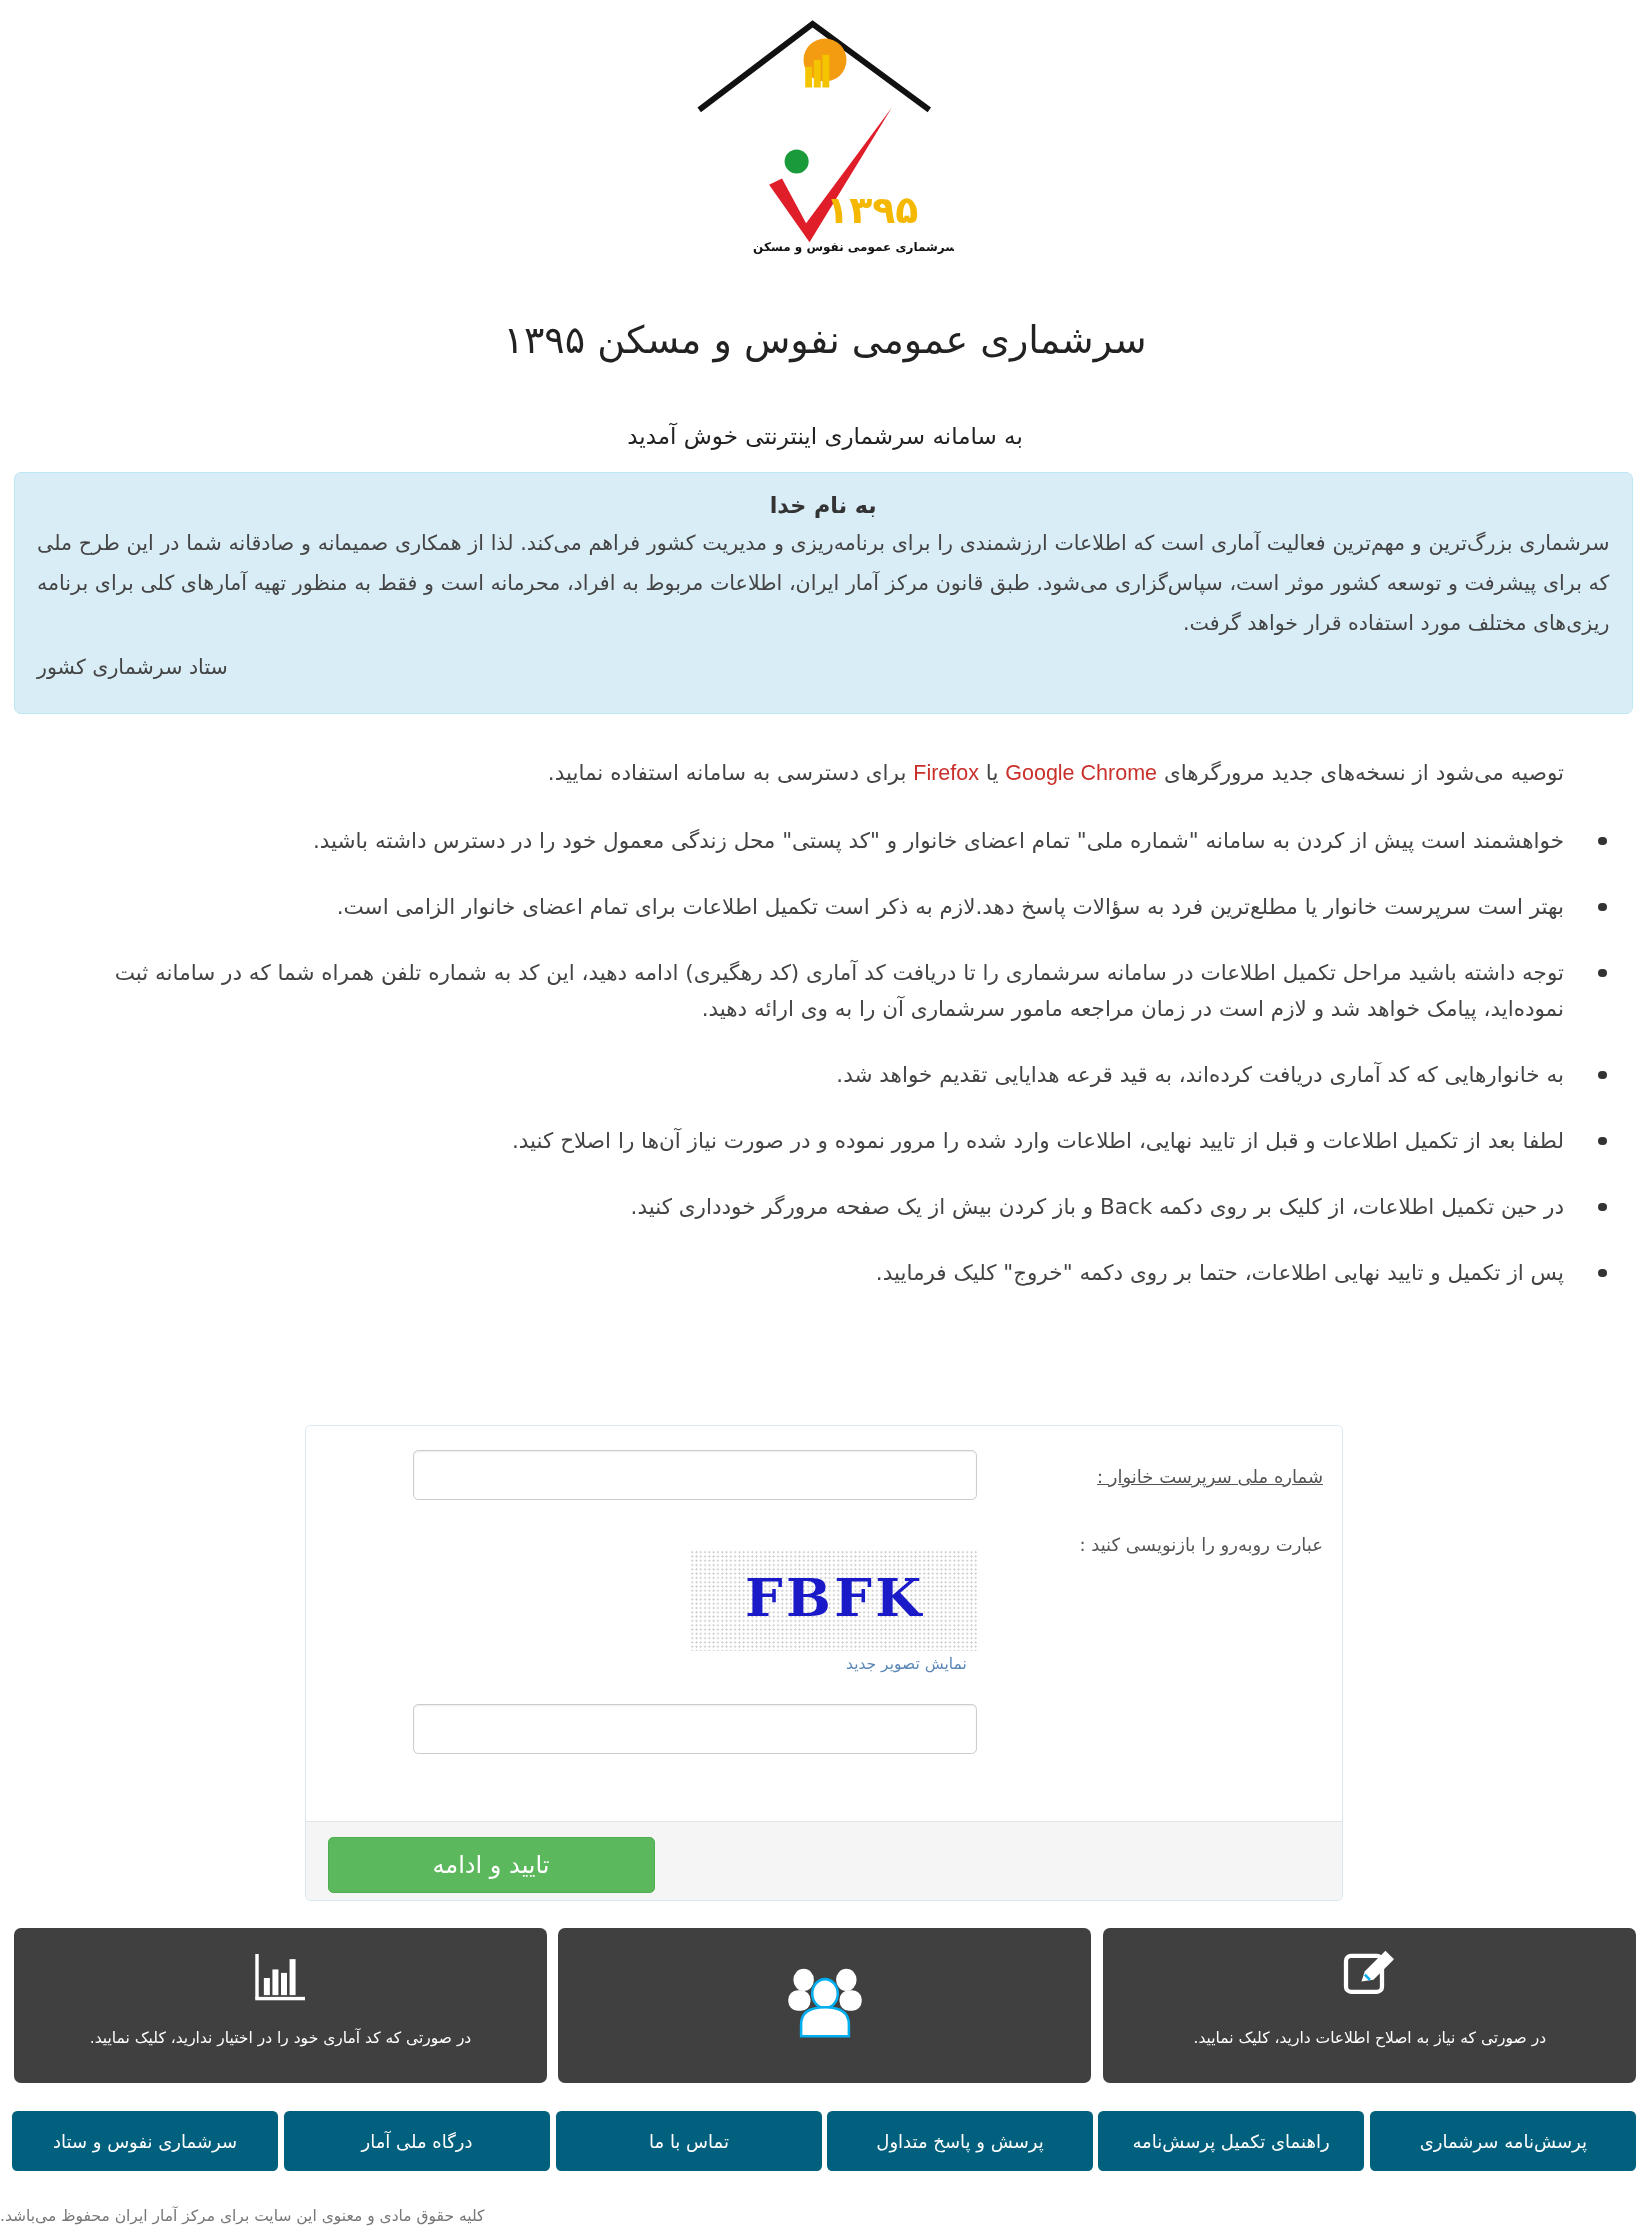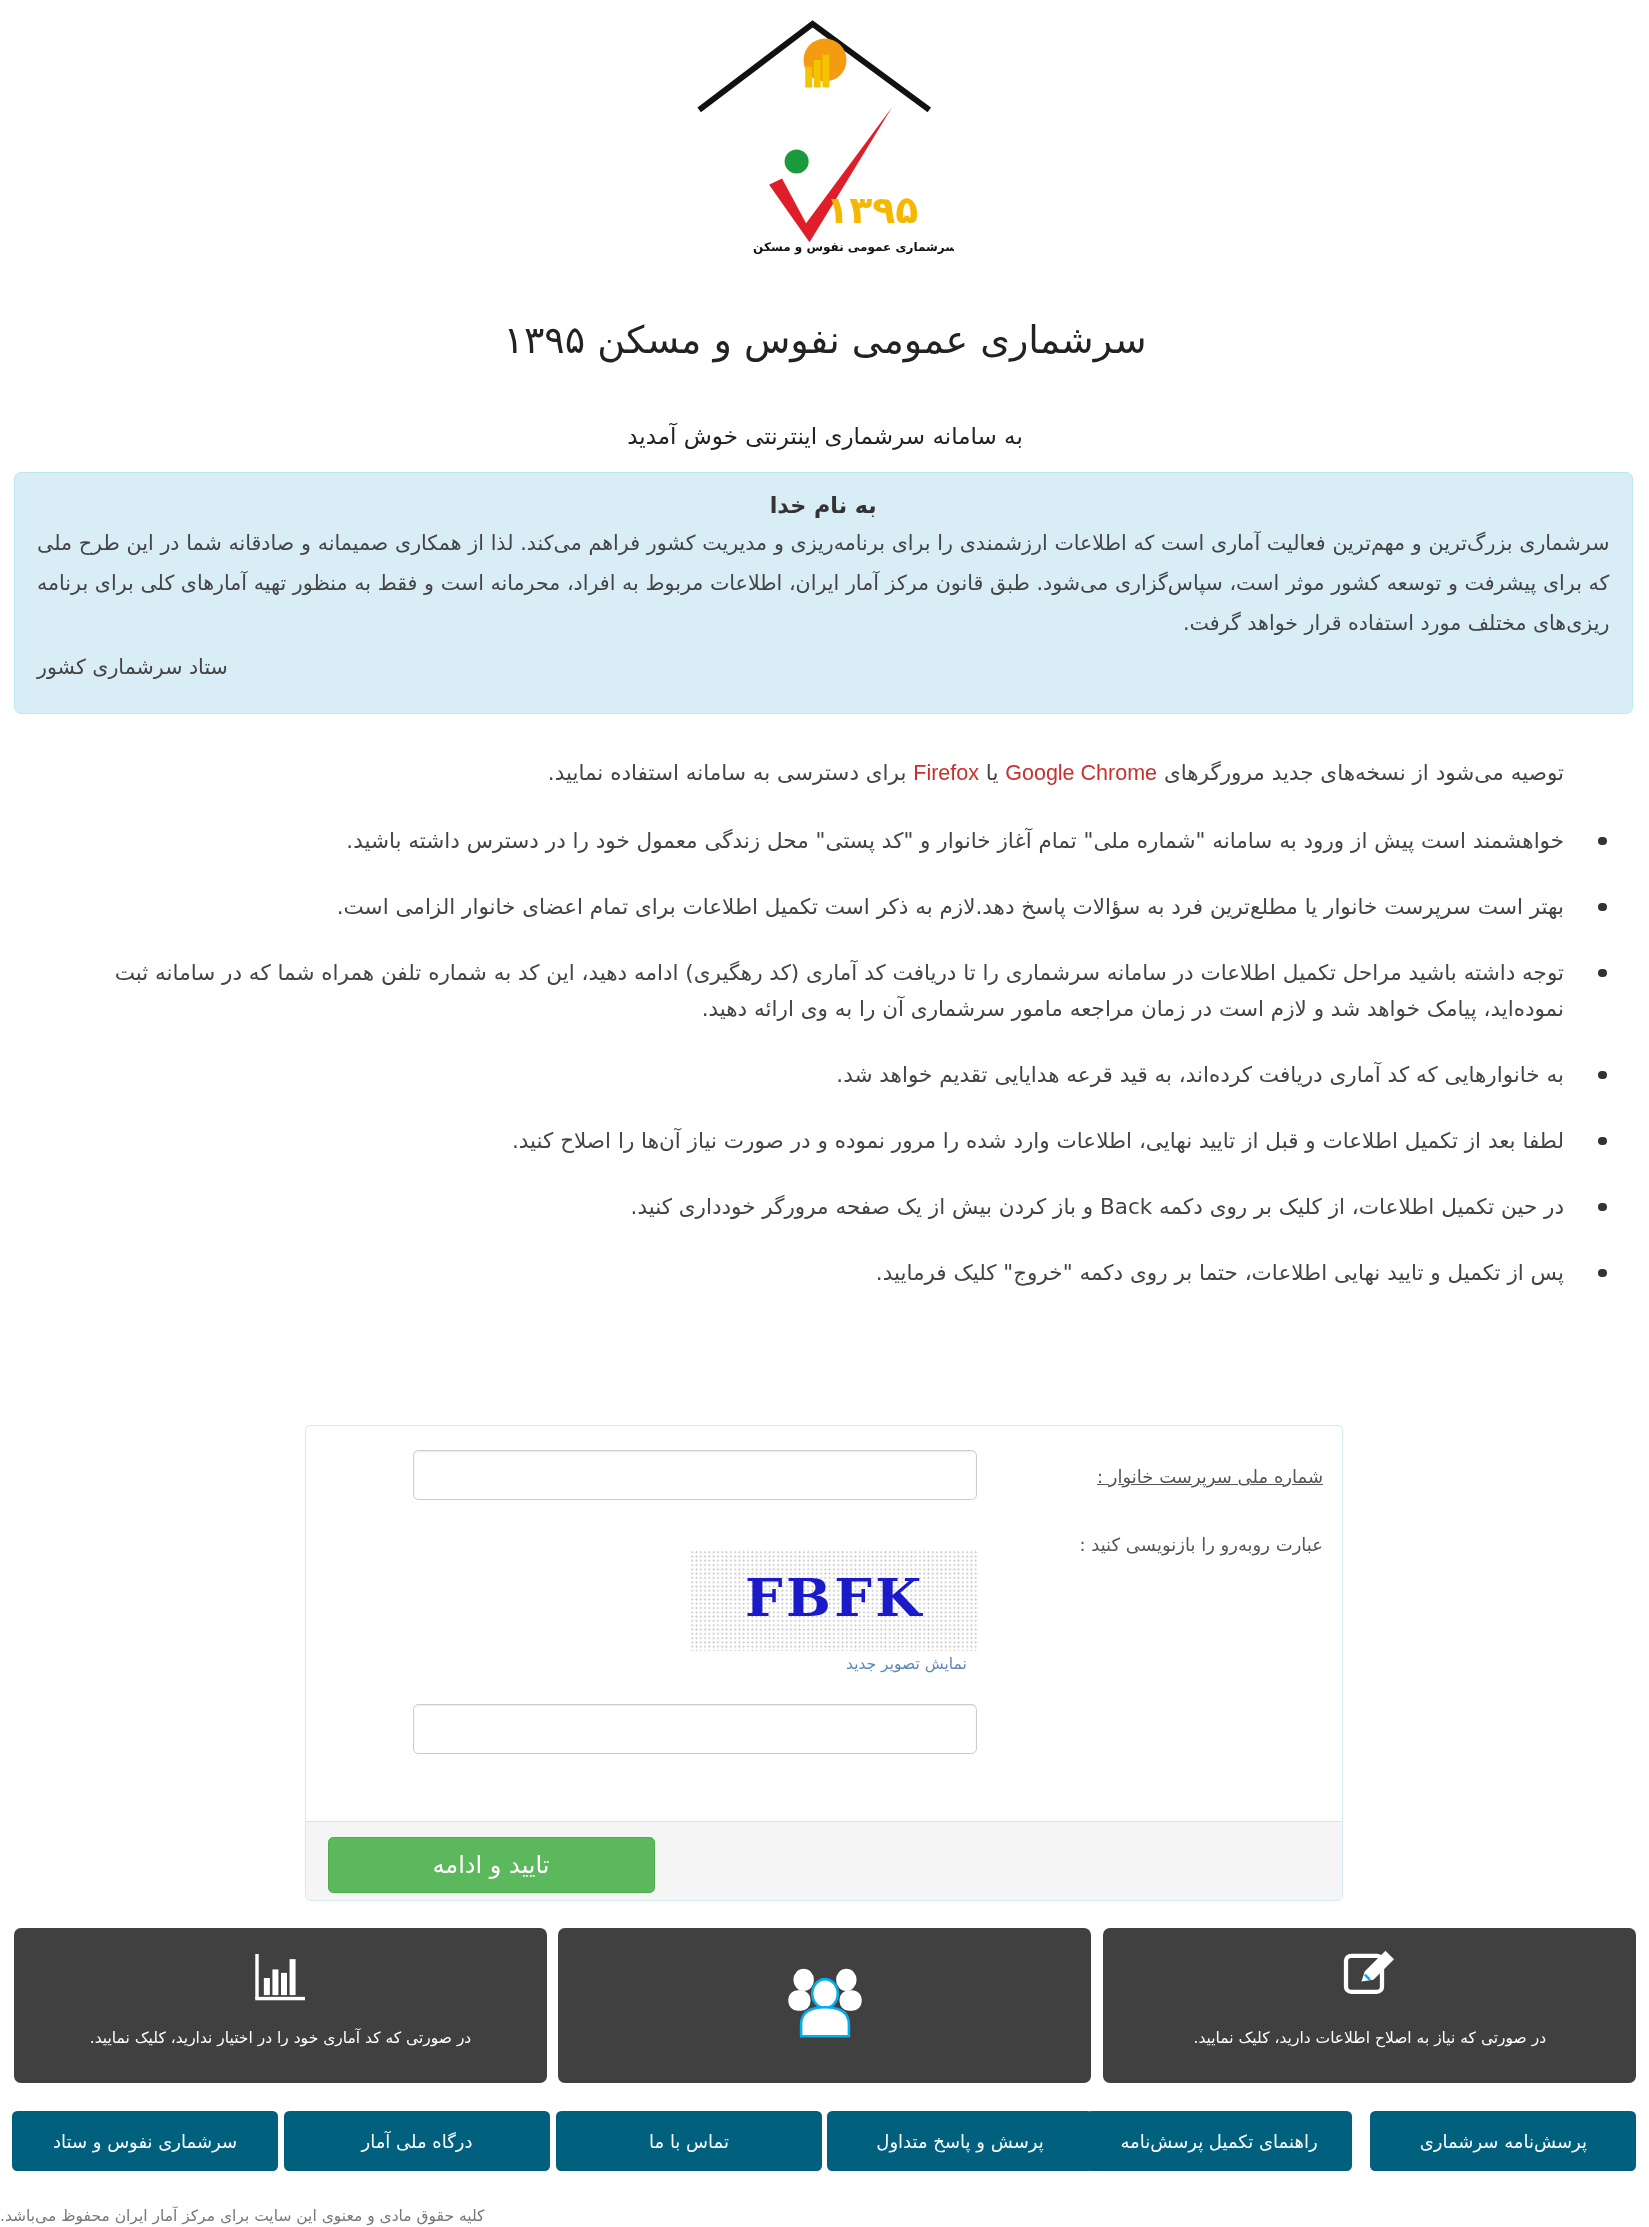--- a/index.html
+++ b/index.html
@@ -124,21 +124,21 @@
 
 <div class="browser-note">
   <span>توصیه می‌شود از نسخه‌های جدید مرورگرهای</span>
   <span class="hl">Google Chrome</span>
   <span>یا</span>
   <span class="hl">Firefox</span>
   <span>برای دسترسی به سامانه استفاده نمایید.</span>
 </div>
 
 <ul class="tips">
-  <li>خواهشمند است پیش از ورود به سامانه "شماره ملی" تمام آغاز خانوار و "کد پستی" محل زندگی معمول خود را در دسترس داشته باشید.</li>
+  <li>خواهشمند است پیش از کردن به سامانه "شماره ملی" تمام اعضای خانوار و "کد پستی" محل زندگی معمول خود را در دسترس داشته باشید.</li>
   <li>بهتر است سرپرست خانوار یا مطلع‌ترین فرد به سؤالات پاسخ دهد.لازم به ذکر است تکمیل اطلاعات برای تمام اعضای خانوار الزامی است.</li>
   <li>توجه داشته باشید مراحل تکمیل اطلاعات در سامانه سرشماری را تا دریافت کد آماری (کد رهگیری) ادامه دهید، این کد به شماره تلفن همراه شما که در سامانه ثبت نموده‌اید، پیامک خواهد شد و لازم است در زمان مراجعه مامور سرشماری آن را به وی ارائه دهید.</li>
   <li>به خانوارهایی که کد آماری دریافت کرده‌اند، به قید قرعه هدایایی تقدیم خواهد شد.</li>
   <li>لطفا بعد از تکمیل اطلاعات و قبل از تایید نهایی، اطلاعات وارد شده را مرور نموده و در صورت نیاز آن‌ها را اصلاح کنید.</li>
   <li>در حین تکمیل اطلاعات، از کلیک بر روی دکمه Back و باز کردن بیش از یک صفحه مرورگر خودداری کنید.</li>
   <li>پس از تکمیل و تایید نهایی اطلاعات، حتما بر روی دکمه "خروج" کلیک فرمایید.</li>
 </ul>
 
 <div class="form-panel">
   <label class="form-label" style="top:40px;text-decoration:underline;">شماره ملی سرپرست خانوار :</label>
@@ -182,20 +182,20 @@
     <rect x="0" y="50" width="58" height="4" fill="#fff"></rect>
     <rect x="10" y="28" width="7" height="20" fill="#fff"></rect>
     <rect x="20" y="18" width="7" height="30" fill="#fff"></rect>
     <rect x="30" y="22" width="7" height="26" fill="#fff"></rect>
     <rect x="40" y="6" width="7" height="42" fill="#fff"></rect>
   </svg>
   <div class="tile-text">در صورتی که کد آماری خود را در اختیار ندارید، کلیک نمایید.</div>
 </div>
 
 <div class="nav-btn" style="right:13.7px;">پرسش‌نامه سرشماری</div>
-<div class="nav-btn" style="right:298px;">راهنمای تکمیل پرسش‌نامه</div>
+<div class="nav-btn" style="right:286px;">راهنمای تکمیل پرسش‌نامه</div>
 <div class="nav-btn" style="right:557px;">پرسش و پاسخ متداول</div>
 <div class="nav-btn" style="right:828px;">تماس با ما</div>
 <div class="nav-btn" style="right:1100px;">درگاه ملی آمار</div>
 <div class="nav-btn" style="right:1372px;">سرشماری نفوس و ستاد</div>
 
 <div class="copyright">کلیه حقوق مادی و معنوی این سایت برای مرکز آمار ایران محفوظ می‌باشد.</div>
 
 
 </body></html>

